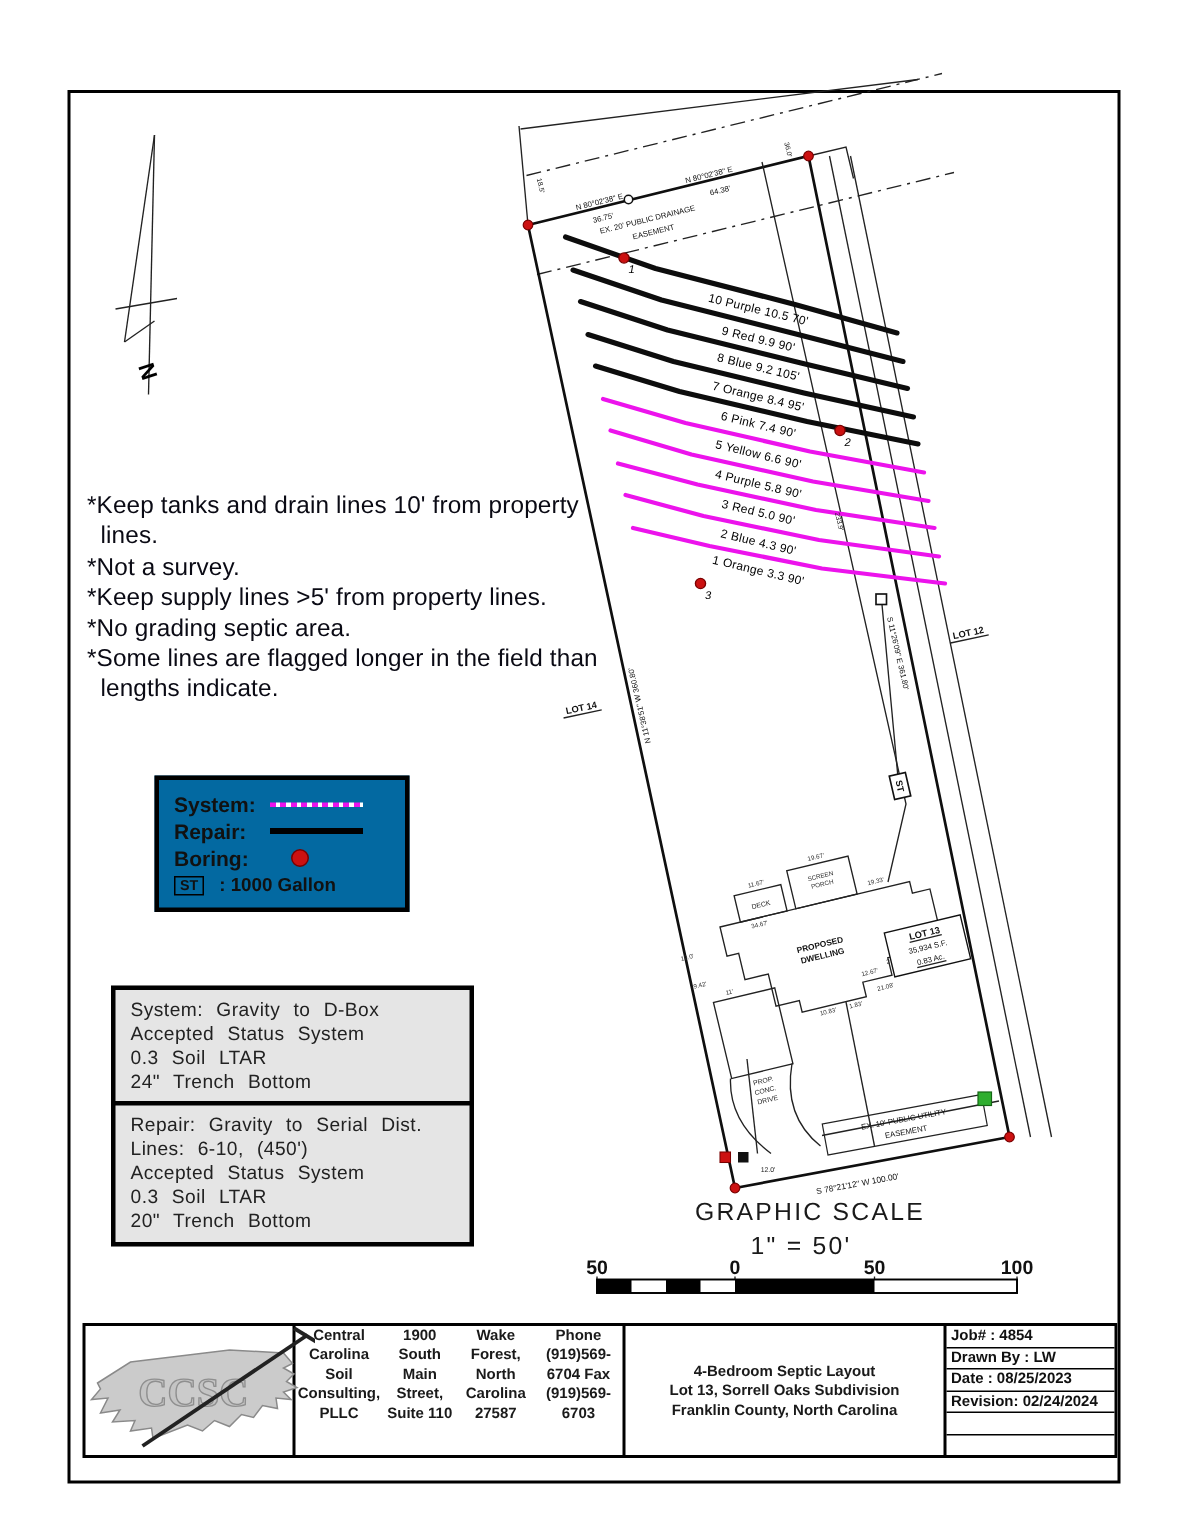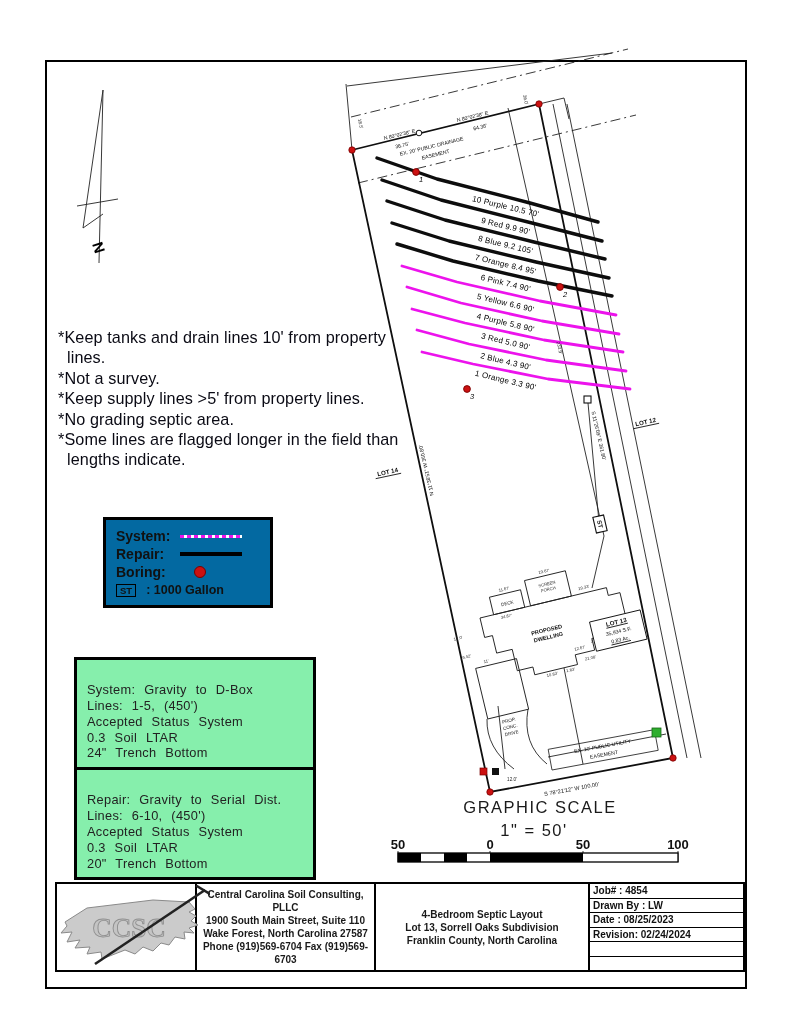--- a/index.html
+++ b/index.html
@@ -20,30 +20,30 @@
   .legend-row .lbl{width:64px;}
   .sw-system{width:62px;height:3px;background:repeating-linear-gradient(90deg,#ec13ec 0 4px,#fff 4px 7px);}
   .sw-repair{width:62px;height:3.5px;background:#000;}
   .sw-boring{width:10px;height:10px;border-radius:50%;background:#cc1111;border:1px solid #7a0000;margin-left:14px;}
   .st-chip{display:inline-block;border:1.6px solid #000;font-size:9.5px;font-weight:700;
            padding:0 3px;line-height:11px;margin-right:10px;}
   .st-val{font-size:12.5px;font-weight:600;}
 
   
   .spec{position:absolute;left:74px;top:657px;width:242px;}
-  .spec-box{border:3.2px solid #000;background:#86efac;padding:22px 8px 6px 10px;
+  .spec-box{border:3.2px solid #000;background:#e5e5e5;padding:5px 8px 6px 10px;
             font-size:12.8px;line-height:1.24;letter-spacing:.3px;word-spacing:5px;color:#222;}
   .spec-box + .spec-box{margin-top:-3.2px;}
 
   
   .tblock{position:absolute;left:55px;top:882px;width:686px;height:86px;border:2px solid #000;
           display:flex;background:#fff;}
   .tb-cell{box-sizing:border-box;height:100%;}
   .tb-logo{width:138px;position:relative;}
-  .tb-company{width:179px;border-left:2px solid #000;display:flex;flex-direction:column;
+  .tb-company{width:220px;border-left:2px solid #000;display:flex;flex-direction:row;
               justify-content:center;text-align:center;font-size:10px;font-weight:700;line-height:1.3;color:#1a1a1a;}
   .tb-project{width:214px;border-left:2px solid #000;display:flex;flex-direction:column;
               justify-content:center;text-align:center;font-size:10px;font-weight:700;line-height:1.3;color:#1a1a1a;}
   .tb-info{flex:1;border-left:2px solid #000;display:flex;flex-direction:column;}
   .tb-row{flex:1;border-bottom:1.5px solid #000;font-size:10px;font-weight:700;
           padding:1px 0 0 3px;line-height:12px;white-space:nowrap;color:#111;}
   .tb-row:last-child{border-bottom:none;}
 
   
   text{fill:#000;}
@@ -263,21 +263,20 @@
     </div>
     <div class="legend-row">
       <span class="st-chip">ST</span>
       <span class="st-val">: 1000 Gallon</span>
     </div>
   </div>
 
   <div class="spec">
     <div class="spec-box">
       <div>System: Gravity to D-Box</div>
-      <div>Lines: 1-5, (450')</div>
       <div>Accepted Status System</div>
       <div>0.3 Soil LTAR</div>
       <div>24" Trench Bottom</div>
     </div>
     <div class="spec-box">
       <div>Repair: Gravity to Serial Dist.</div>
       <div>Lines: 6-10, (450')</div>
       <div>Accepted Status System</div>
       <div>0.3 Soil LTAR</div>
       <div>20" Trench Bottom</div>

